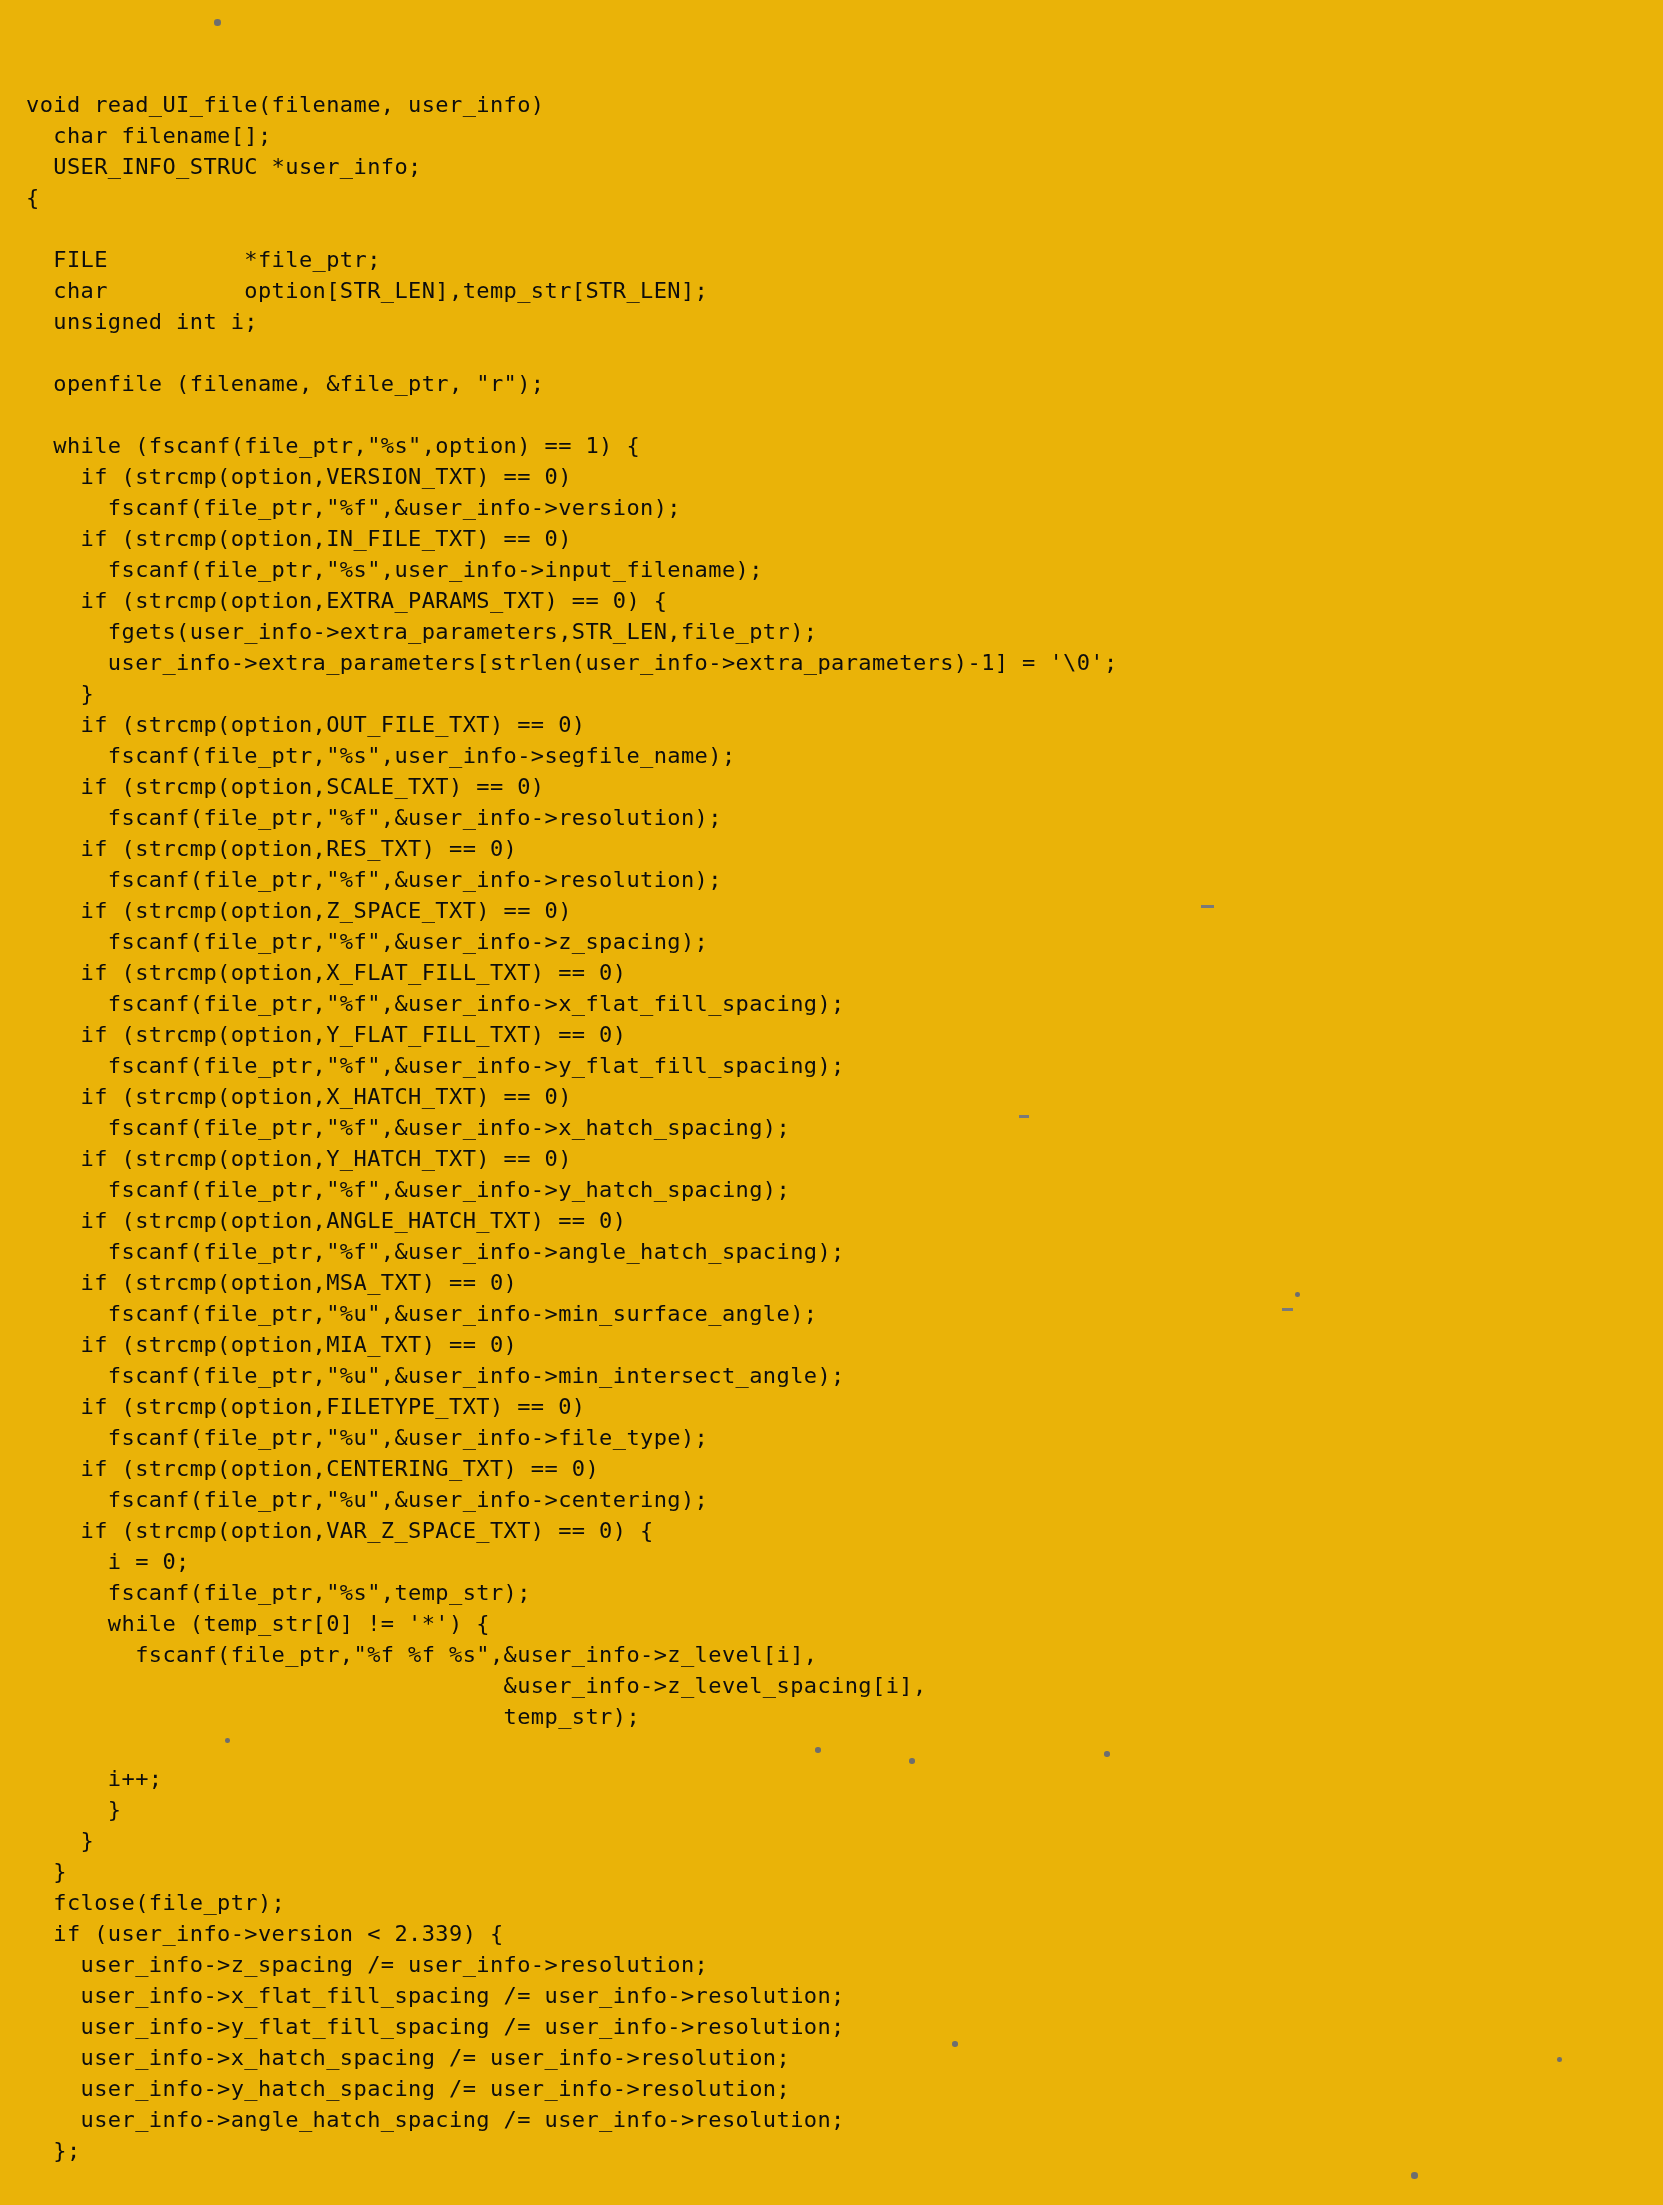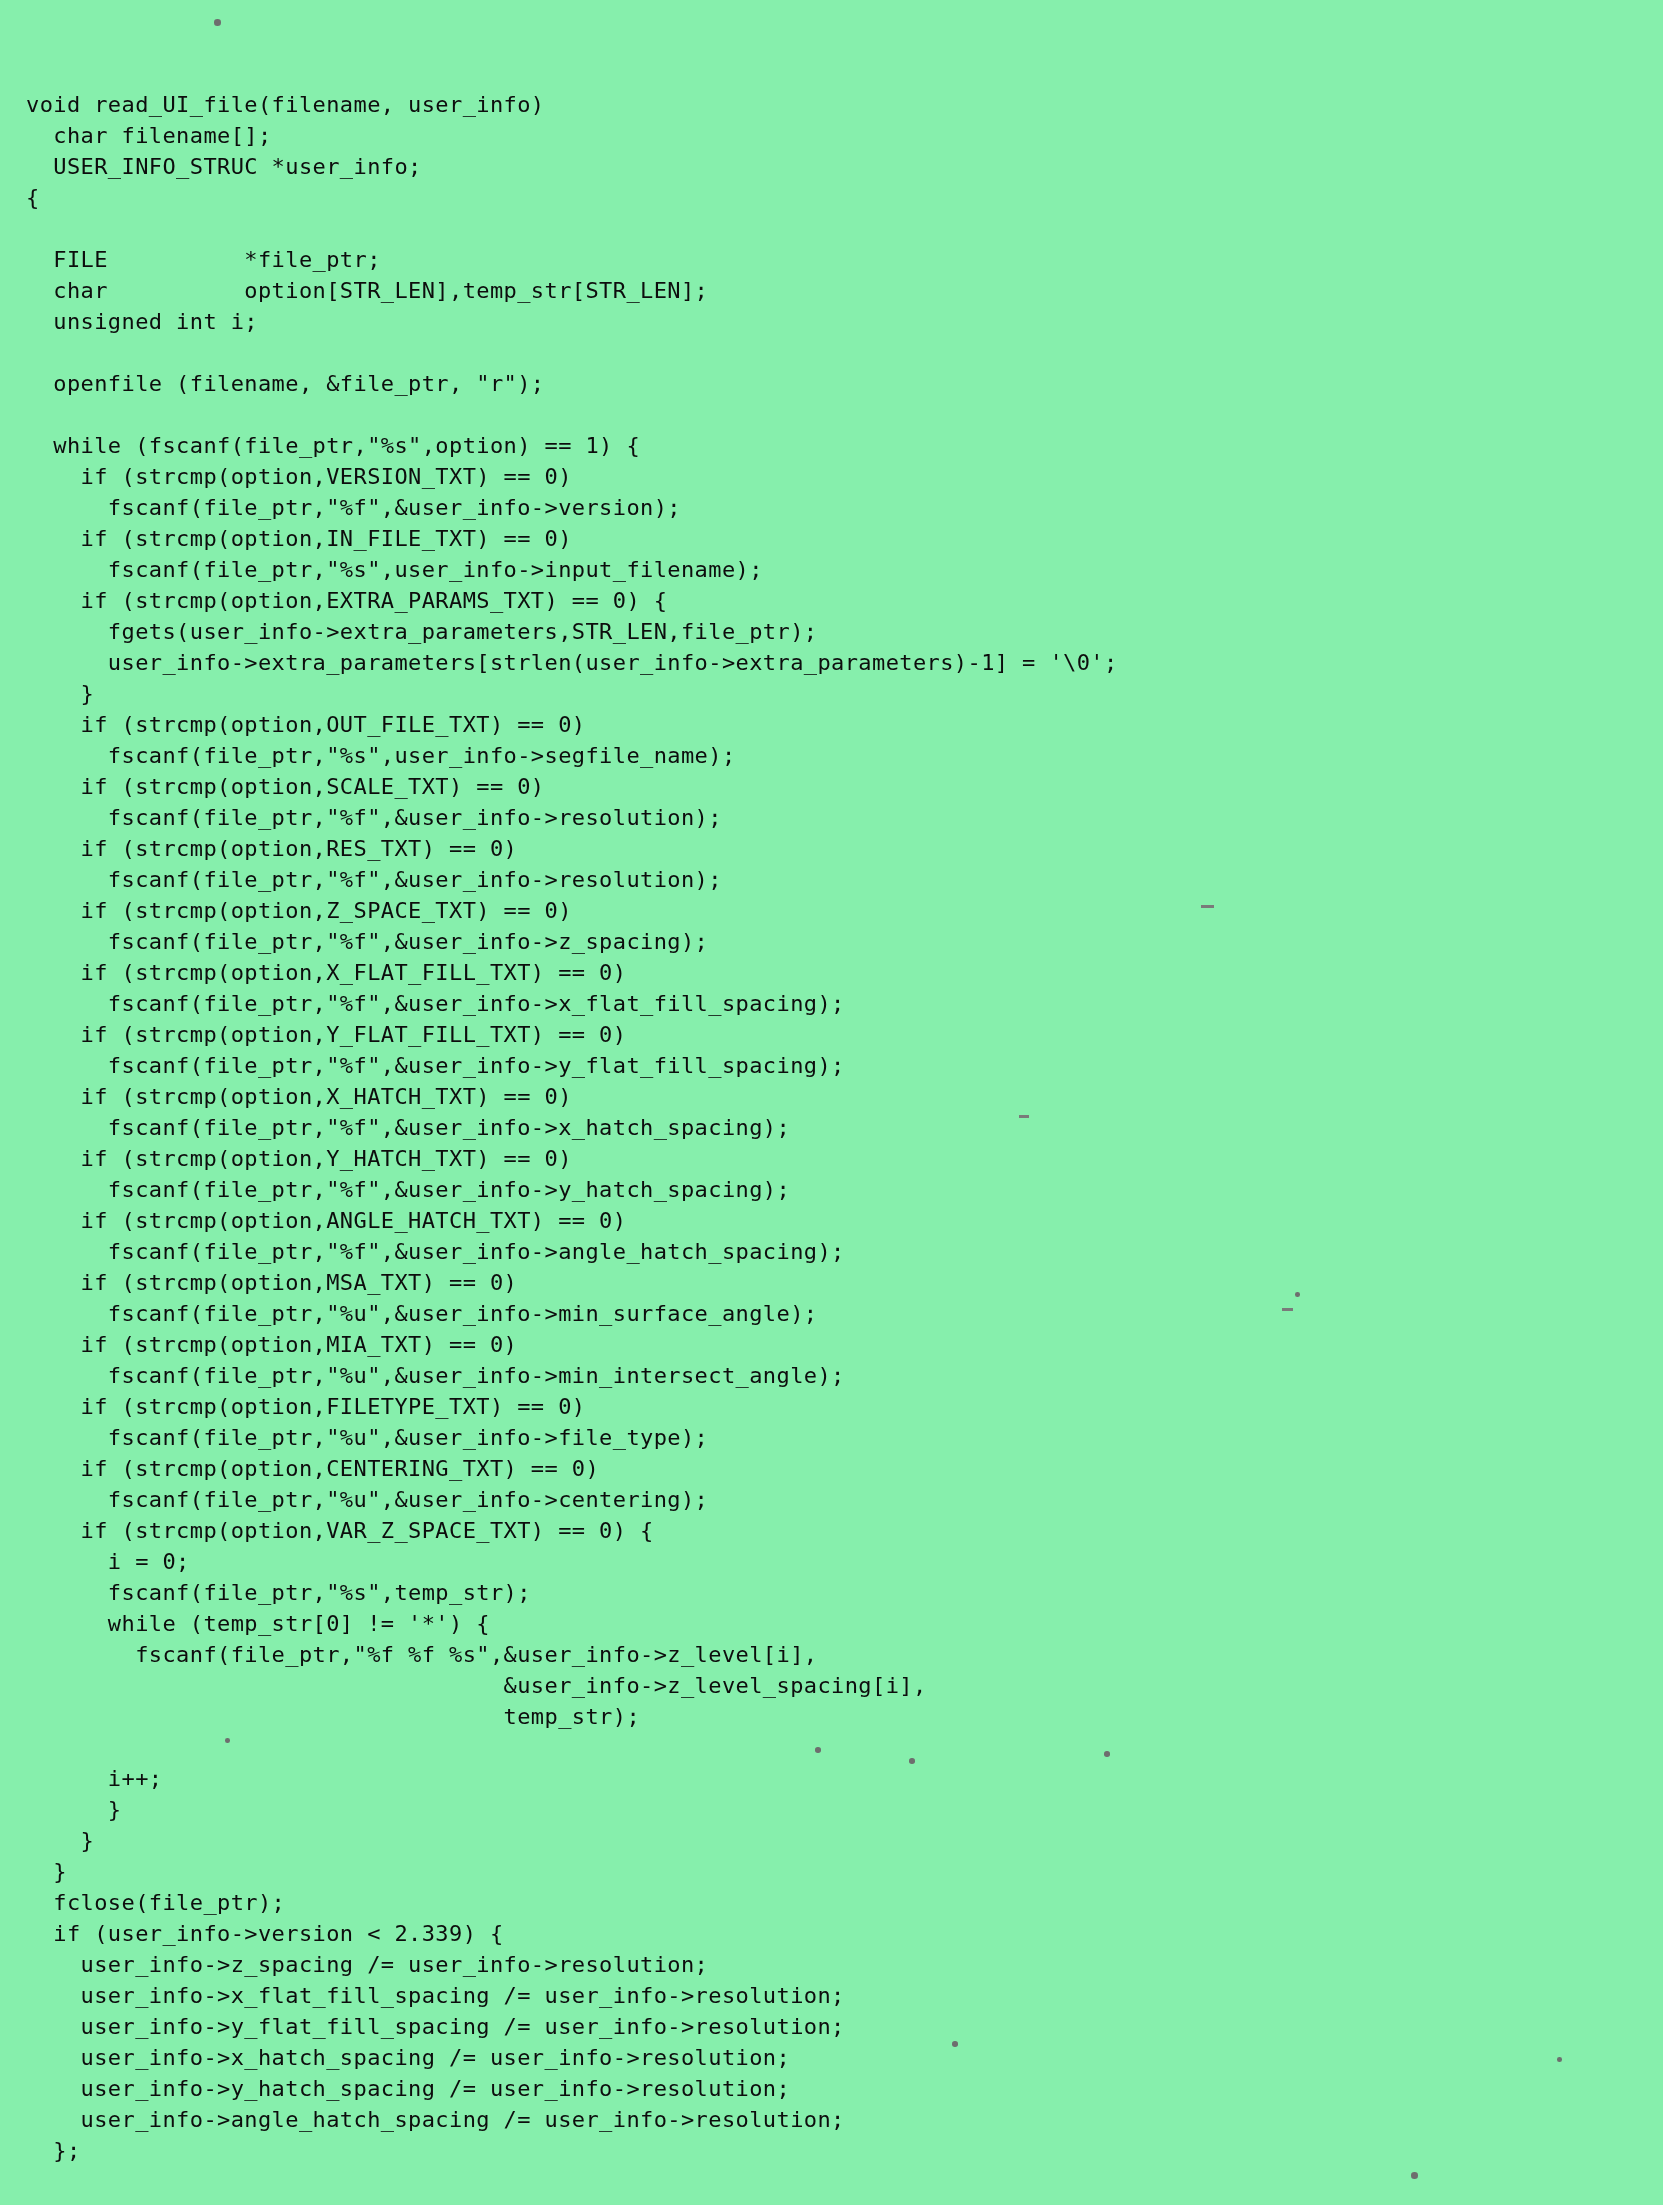--- a/index.html
+++ b/index.html
@@ -12,21 +12,21 @@
     height: 2205px;
     position: relative;
     font-family: "DejaVu Sans Mono", monospace;
   }
   .page {
     position: absolute;
     left: 0;
     top: 0;
     width: 1664px;
     height: 2205px;
-    background: #86efac;
+    background: #eab308;
     overflow: hidden;
   }
   .code-block {
     position: absolute;
     left: 26px;
     top: 67px;
     width: 1593px;
     font-family: "DejaVu Sans Mono", monospace;
     font-size: 22px;
     line-height: 31px;

